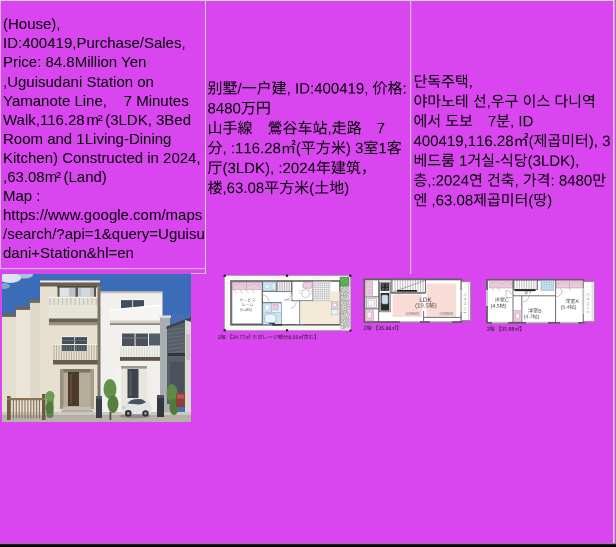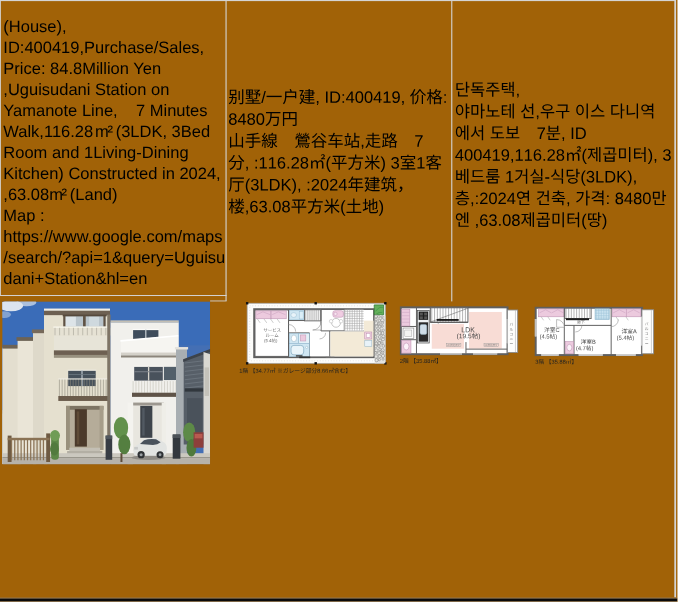--- a/index.html
+++ b/index.html
@@ -1,15 +1,15 @@
 <!DOCTYPE html>
 <html><head><meta charset="utf-8">
 <style>
 html,body{margin:0;padding:0;background:#ffffff;}
-#page{position:relative;width:616px;height:547px;overflow:hidden;background:#a16207;
+#page{position:relative;width:616px;height:547px;overflow:hidden;background:#d946ef;
 font-family:"Liberation Sans", sans-serif;}
 svg{display:block;}
 </style></head>
 <body>
 <div id="page">
 <svg width="616" height="547" viewBox="0 0 616 547">
 <defs>
         <path id="l57" d="M11.07 0H9.4L7.61 -6.56Q7.43 -7.17 7.1 -8.76Q6.91 -7.91 6.77 -7.34Q6.64 -6.77 4.78 0H3.11L0.07 -10.32H1.52L3.38 -3.76Q3.71 -2.53 3.98 -1.23Q4.16 -2.04 4.39 -2.99Q4.62 -3.94 6.42 -10.32H7.76L9.56 -3.9Q9.97 -2.32 10.2 -1.23L10.27 -1.49Q10.47 -2.33 10.59 -2.86Q10.72 -3.39 12.65 -10.32H14.11Z"></path>
         <path id="l61" d="M3.03 0.15Q1.84 0.15 1.24 -0.48Q0.64 -1.11 0.64 -2.21Q0.64 -3.44 1.45 -4.1Q2.26 -4.76 4.06 -4.8L5.84 -4.83V-5.27Q5.84 -6.23 5.43 -6.65Q5.02 -7.07 4.14 -7.07Q3.25 -7.07 2.85 -6.77Q2.45 -6.47 2.37 -5.81L0.99 -5.93Q1.33 -8.07 4.17 -8.07Q5.66 -8.07 6.42 -7.39Q7.17 -6.7 7.17 -5.41V-1.99Q7.17 -1.41 7.32 -1.11Q7.48 -0.81 7.91 -0.81Q8.1 -0.81 8.34 -0.86V-0.04Q7.84 0.07 7.32 0.07Q6.59 0.07 6.26 -0.31Q5.93 -0.7 5.88 -1.52H5.84Q5.33 -0.61 4.66 -0.23Q3.99 0.15 3.03 0.15ZM3.33 -0.84Q4.06 -0.84 4.62 -1.17Q5.19 -1.5 5.51 -2.08Q5.84 -2.65 5.84 -3.26V-3.91L4.39 -3.88Q3.46 -3.87 2.98 -3.69Q2.5 -3.52 2.25 -3.15Q1.99 -2.78 1.99 -2.19Q1.99 -1.55 2.34 -1.19Q2.69 -0.84 3.33 -0.84Z"></path>
         <path id="l6c" d="M1.01 0V-10.87H2.33V0Z"></path>

